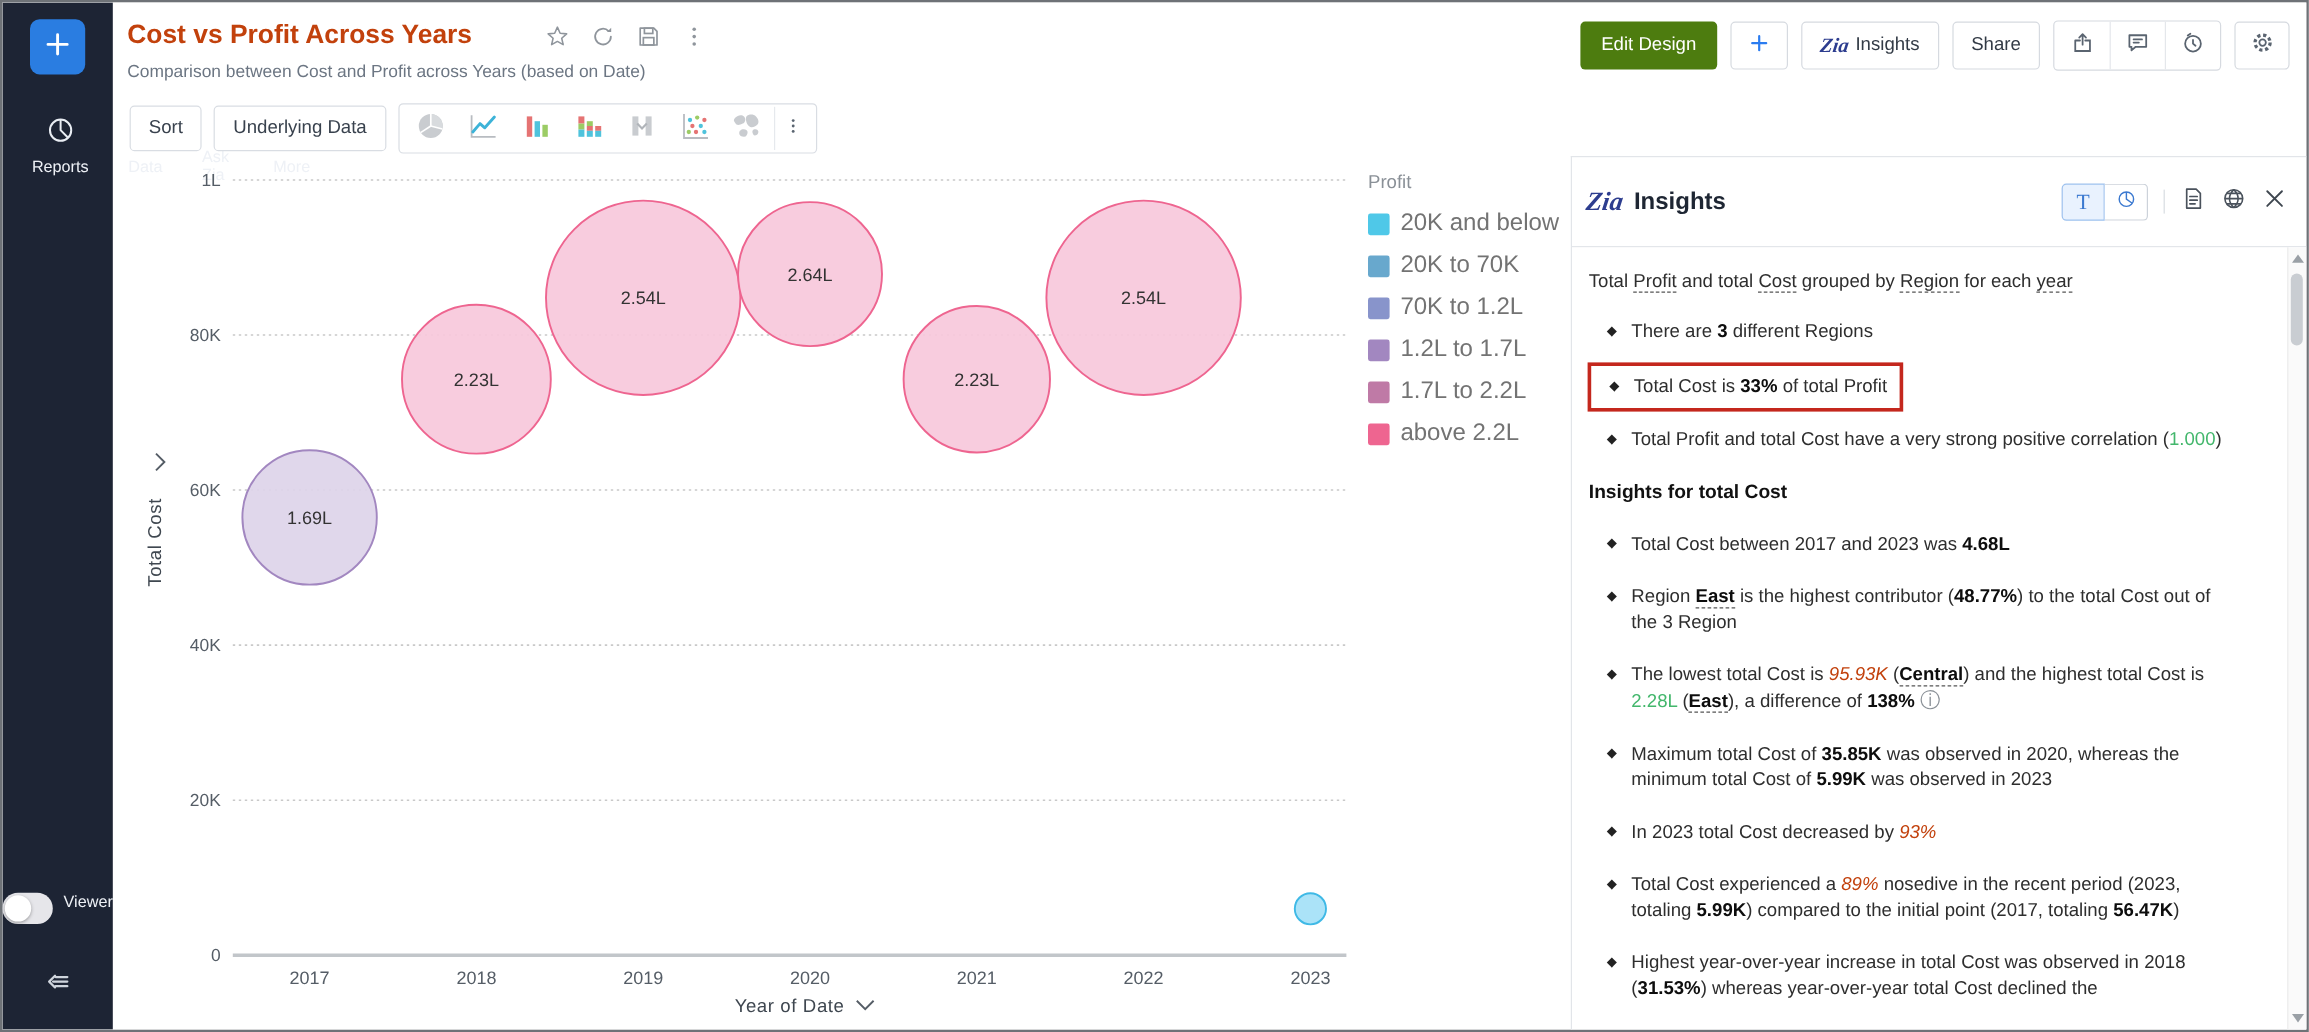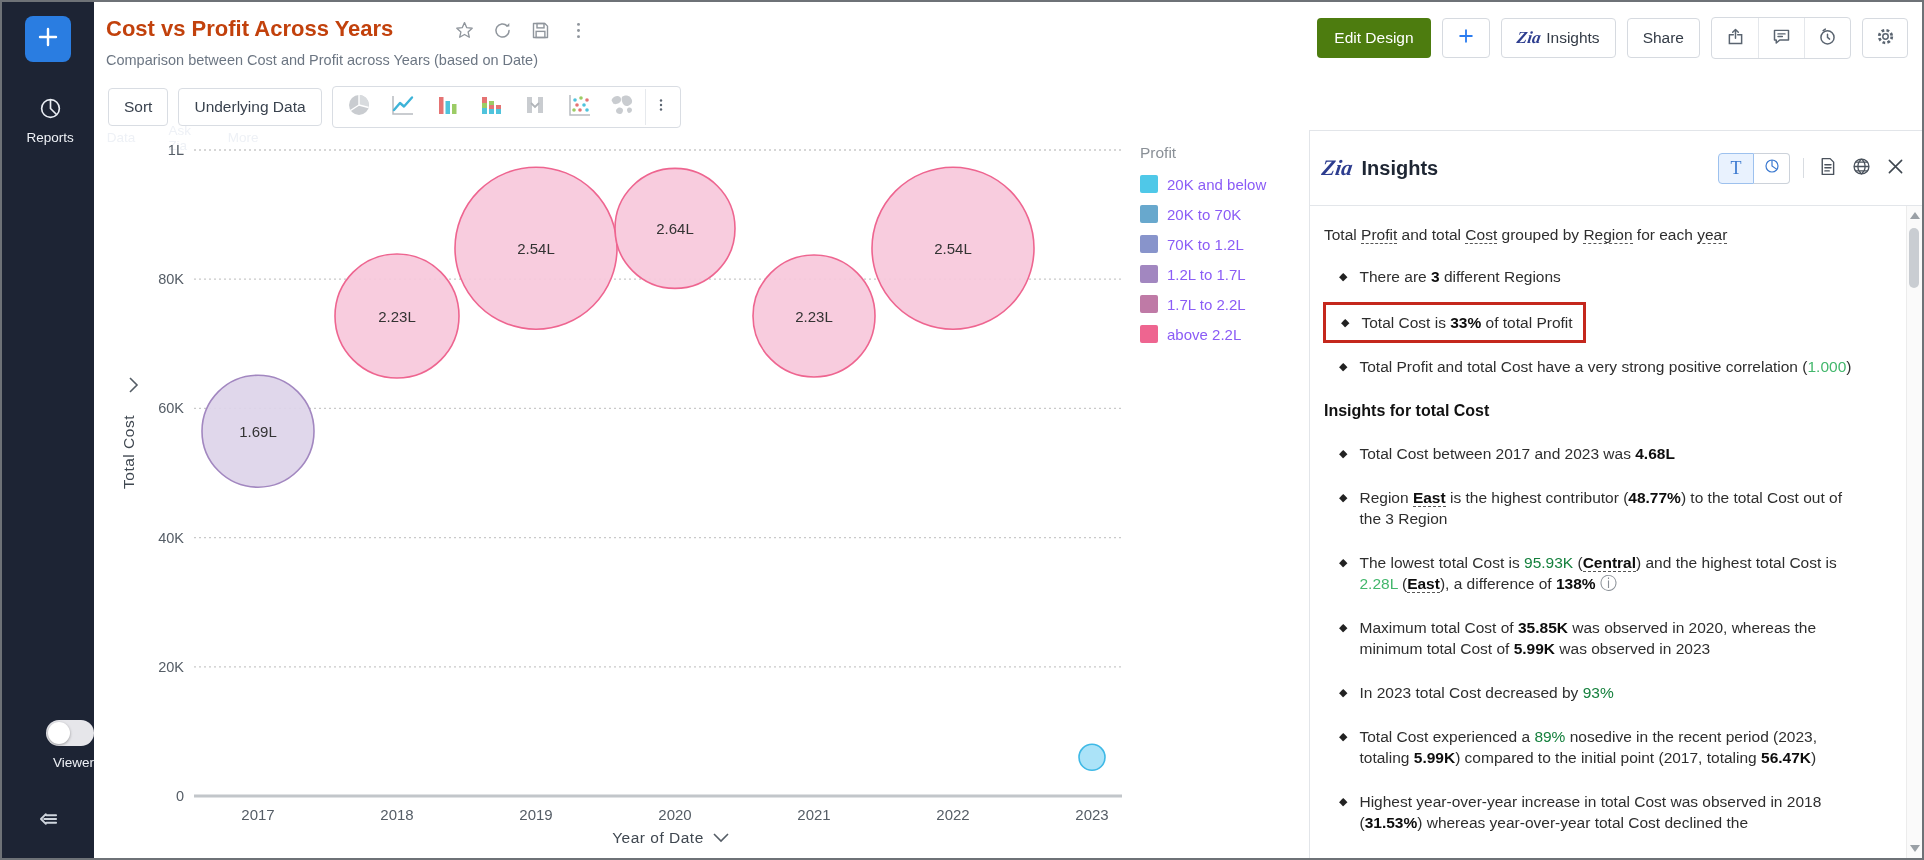--- a/index.html
+++ b/index.html
@@ -8,21 +8,21 @@
 
   
   .sidebar{position:absolute;left:0;top:0;width:92px;height:100%;background:#1d2434;display:flex;flex-direction:column;align-items:center;}
   .plus-btn{margin-top:14px;width:46px;height:46px;border-radius:8px;background:#2a7de1;display:flex;align-items:center;justify-content:center;cursor:pointer;}
   .plus-btn svg{width:24px;height:24px;}
   .nav{margin-top:34px;display:flex;flex-direction:row;align-items:flex-start;gap:33px;}
   .nav-item{display:flex;flex-direction:column;align-items:center;gap:5px;cursor:pointer;}
   .nav-item svg{width:25px;height:25px;}
   .nav-label{color:#eef1f6;font-size:13.5px;}
   .zia-script{color:#fff;font-size:19px;font-style:italic;font-weight:bold;font-family:"Liberation Serif","DejaVu Serif",serif;transform:skewX(-8deg);}
-  .viewer-wrap{position:absolute;bottom:88px;left:0;width:92px;display:flex;flex-direction:column;align-items:flex-end;gap:9px;}
+  .viewer-wrap{position:absolute;bottom:88px;left:0;width:92px;display:flex;flex-direction:row;align-items:flex-start;gap:9px;}
   .toggle{width:48px;height:26px;border-radius:13px;background:#e6e6ea;position:relative;cursor:pointer;}
   .toggle .knob{position:absolute;left:2px;top:2px;width:22px;height:22px;border-radius:50%;background:#fff;box-shadow:0 1px 3px rgba(0,0,0,.35);}
   .collapse-wrap{position:absolute;bottom:22px;left:0;width:92px;display:flex;justify-content:center;}
   .collapse-wrap svg{width:26px;height:26px;cursor:pointer;}
 
   
   .page-title{position:absolute;left:104px;top:14px;font-size:22px;font-weight:bold;color:#c2410c;}
   .title-icons{position:absolute;left:452px;top:18px;display:flex;gap:17px;align-items:center;color:#8f959c;}
   .title-icons svg{width:21px;height:21px;}
   .page-subtitle{position:absolute;left:104px;top:50px;font-size:14.5px;color:#6c7683;}
@@ -53,21 +53,21 @@
   .tick{font-size:14.5px;fill:#555d66;}
   .tick-x{font-size:15px;fill:#555d66;}
   .bubble-label{font-size:15px;fill:#333;}
   .axis-label{font-size:15.5px;fill:#3f4750;letter-spacing:.5px;}
 
   
   .legend{position:absolute;left:1138px;top:142px;width:160px;}
   .legend-title{font-size:15.5px;color:#8a9097;margin-bottom:13px;}
   .legend-row{display:flex;align-items:center;gap:9px;margin-bottom:12px;cursor:pointer;}
   .legend-swatch{width:18px;height:18px;border-radius:2px;flex:none;}
-  .legend-label{font-size:15px;color:#8b5cf6;}
+  .legend-label{font-size:20px;color:#737373;}
 
   
   .insights-panel{position:absolute;left:1307px;top:128px;width:613px;height:728px;border-left:1px solid #e2e5e9;border-top:1px solid #e2e5e9;background:#fff;box-sizing:border-box;}
   .ins-head{height:74px;display:flex;align-items:center;padding:0 16px 0 12px;border-bottom:1px solid #e3e6ea;}
   .ins-title{font-size:20px;font-weight:bold;color:#1e2633;margin-left:9px;}
   .zia-logo{color:#2d3d8f;font-size:22px;font-style:italic;font-weight:bold;font-family:"Liberation Serif","DejaVu Serif",serif;transform:skewX(-8deg);}
   .ins-head-controls{margin-left:auto;display:flex;align-items:center;gap:13px;}
   .seg-toggle{display:flex;}
   .seg-toggle .tg{width:36px;height:31px;box-sizing:border-box;display:flex;align-items:center;justify-content:center;cursor:pointer;}
   .tg-active{background:#e9f2fe;border:1px solid #9dc1ee;border-radius:4px 0 0 4px;color:#3b79d0;font-family:"Liberation Serif","DejaVu Serif",serif;font-size:18px;}
@@ -78,21 +78,21 @@
   .ins-body{padding:18px 26px 0 14px;font-size:15.5px;color:#2e2e2e;line-height:21px;overflow:hidden;height:632px;box-sizing:border-box;}
   .ins-intro{margin-bottom:21px;}
   .ins-bullet{display:flex;margin-bottom:23px;}
   .diamond{font-size:11px;color:#222;margin:0 12px 0 15px;flex:none;line-height:21px;}
   .ins-text{max-width:505px;}
   .ins-section{font-weight:bold;color:#111;font-size:16px;margin:3px 0 22px 0;}
   .boxed-wrap{border:3px solid #c4271d;padding:7px 10px 7px 0;margin:-10px 0 13px -1px;display:inline-block;}
   .boxed-wrap .ins-bullet{margin-bottom:0;}
   .seg-b{font-weight:bold;color:#0d0d0d;}
   .seg-g{color:#43b76c;}
-  .seg-r{color:#15803d;}
+  .seg-r{color:#c2410c;font-style:italic;}
   .seg-u{border-bottom:1.5px dashed #555;padding-bottom:0px;}
   .seg-info{color:#8a9097;font-size:17px;}
   
   .ins-scrollbar{position:absolute;right:0;top:75px;bottom:0;width:15px;background:#fafafa;border-left:1px solid #ececec;}
   .sb-arrow{position:absolute;left:3px;width:0;height:0;border-left:5px solid transparent;border-right:5px solid transparent;}
   .sb-up{top:6px;border-bottom:7px solid #9aa0a6;}
   .sb-down{bottom:6px;border-top:7px solid #9aa0a6;}
   .sb-thumb{position:absolute;left:2px;top:22px;width:10px;height:60px;background:#c9cdd2;border-radius:5px;}
 </style>
 </head>

